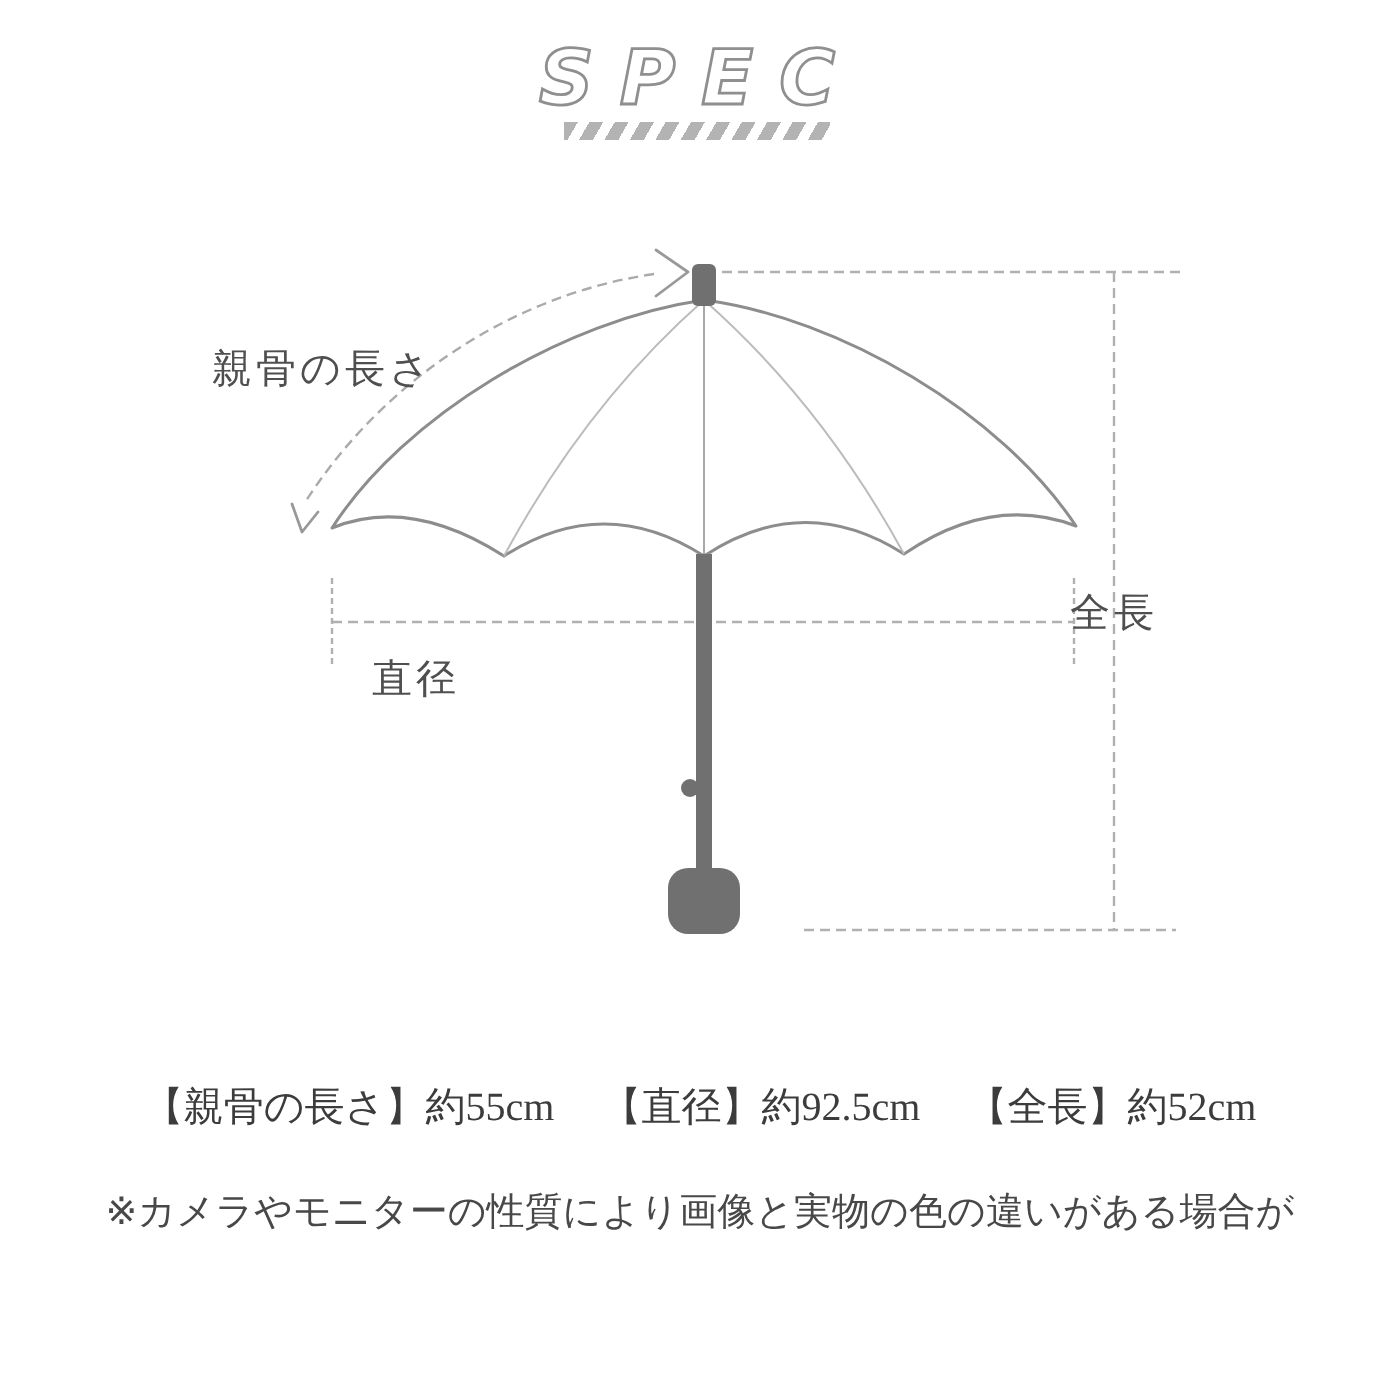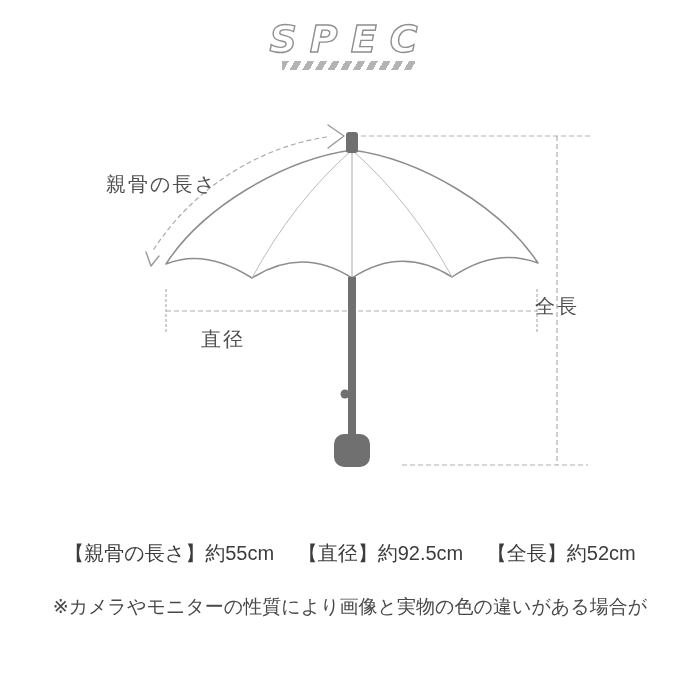--- a/index.html
+++ b/index.html
@@ -55,37 +55,38 @@
 
   
   .diagram-label {
     position: absolute;
     font-size: 20px;
     color: #4f4f4f;
     letter-spacing: 2px;
     white-space: nowrap;
   }
   #rib-length-label { left: 106px; top: 147px; margin-top: 24px; }
-  #diameter-label   { left: 201px; top: 326px; }
+  #diameter-label   { left: 186px; top: 326px; }
   #total-length-label { left: 535px; top: 293px; }
 
   
   .spec-line {
     position: absolute;
     left: 0;
     top: 540px;
     width: 700px;
     text-align: center;
     font-size: 20px;
     color: #3c3c3c;
     white-space: nowrap;
   }
   .spec-line .spec-item {
     display: inline-block;
     margin: 0 9px;
+    font-family: Liberation Serif, serif;
   }
 
   
   .disclaimer {
     position: absolute;
     left: 0;
     top: 593px;
     width: 700px;
     text-align: center;
     font-size: 19px;

